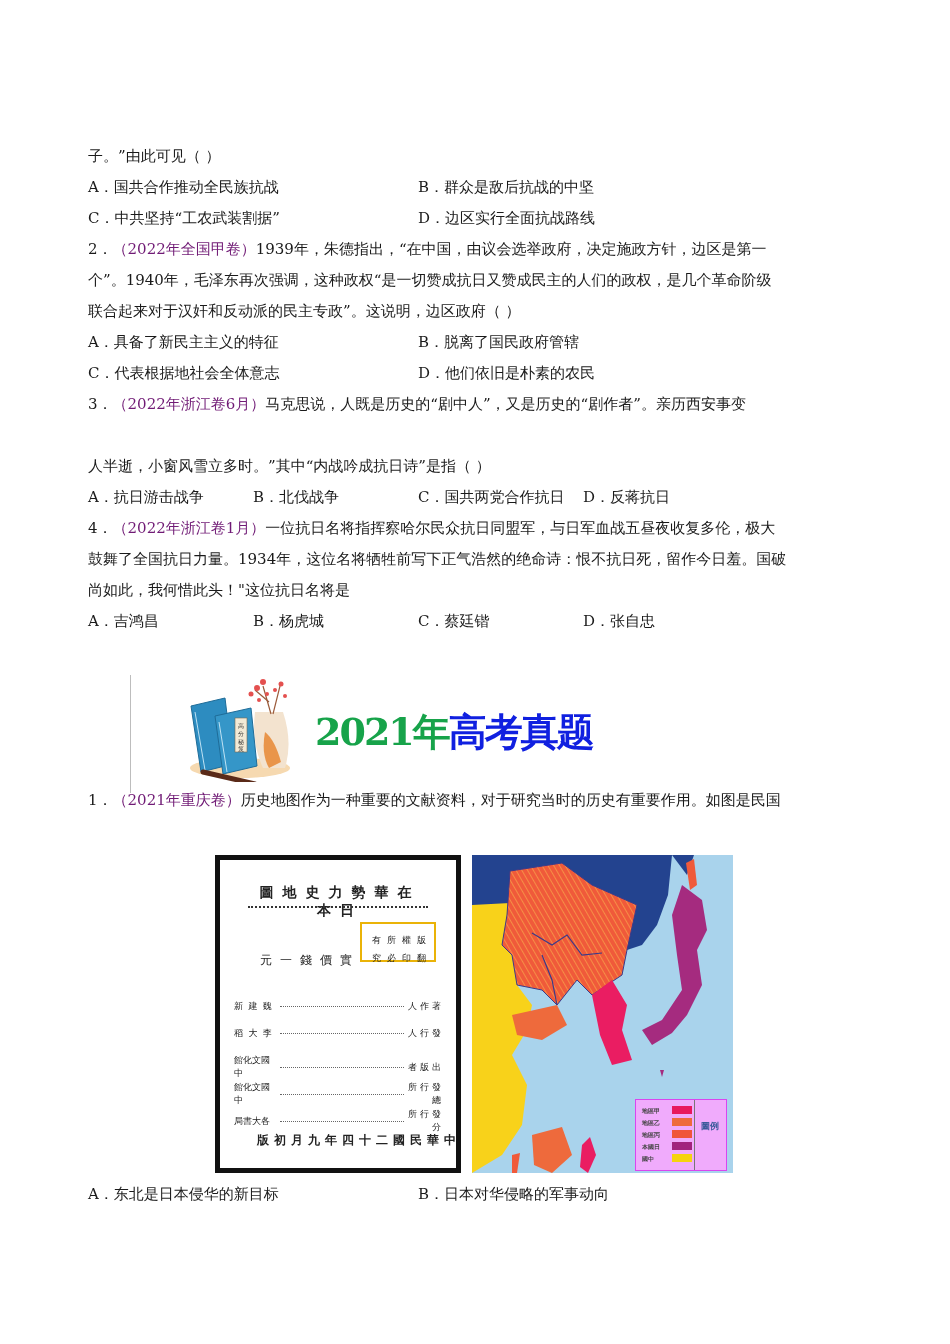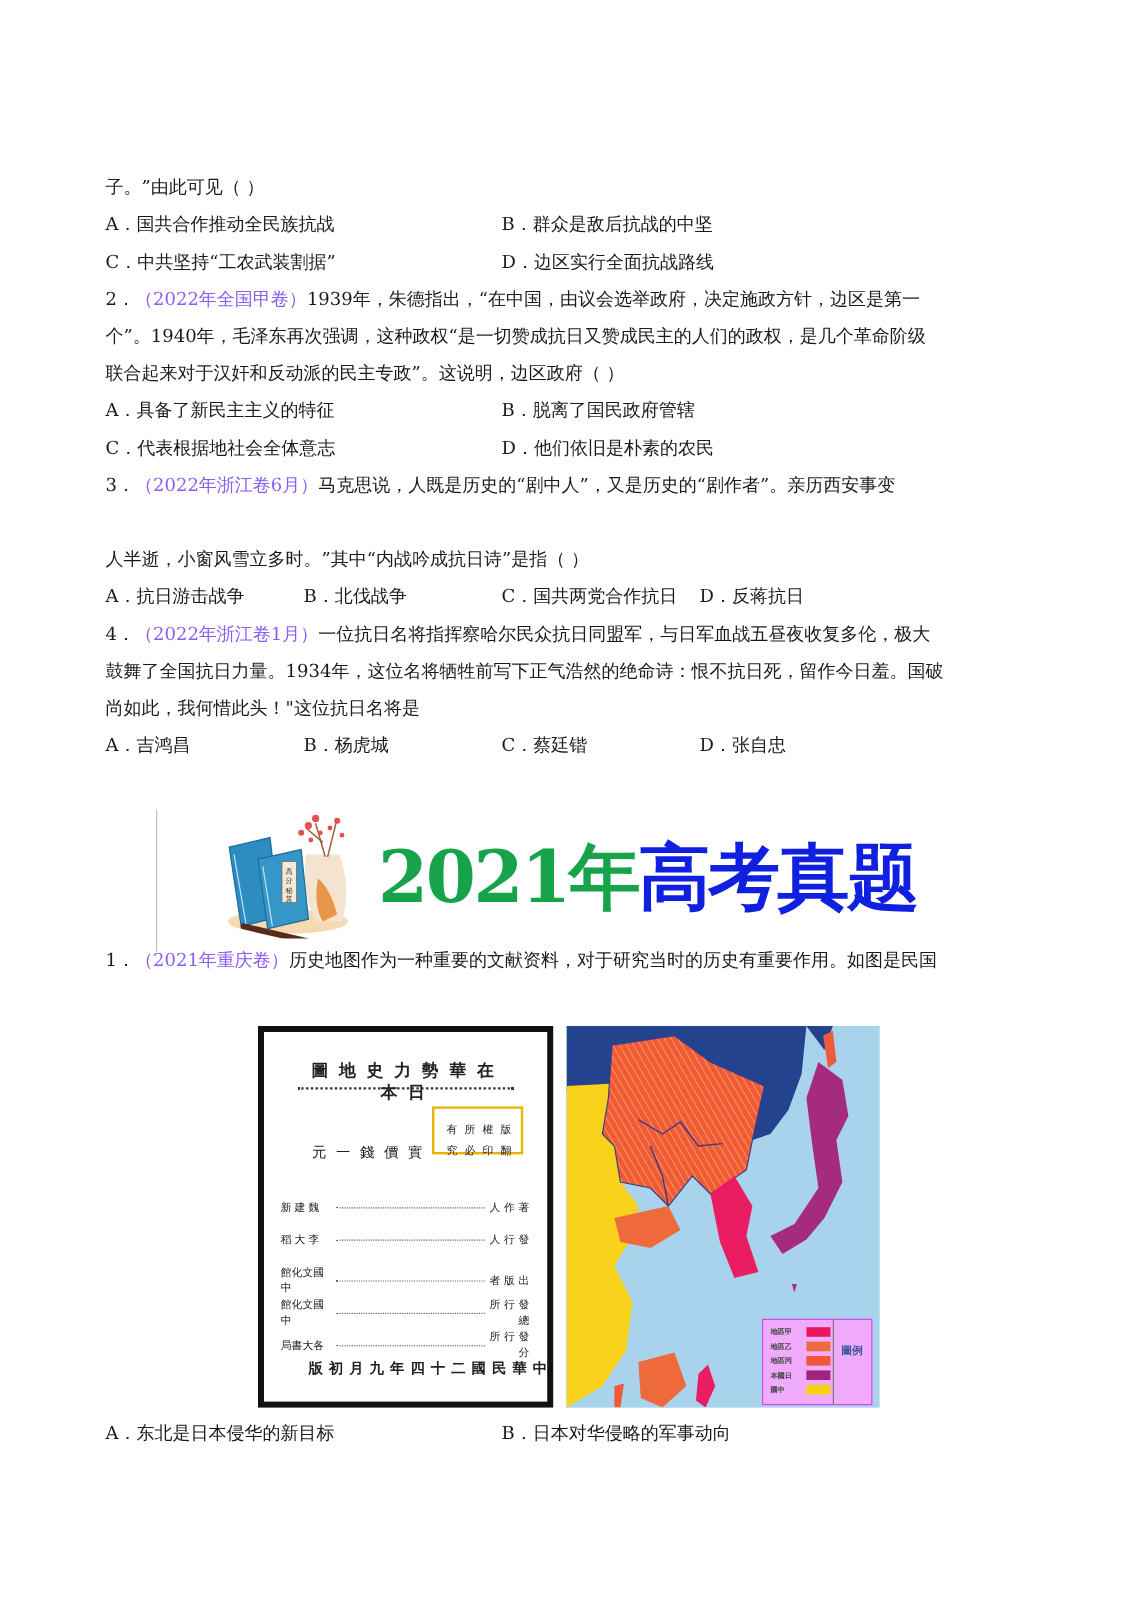--- a/index.html
+++ b/index.html
@@ -6,37 +6,37 @@
   body {
     width: 950px; height: 1344px; position: relative; overflow: hidden;
     font-family: "DejaVu Serif", "Liberation Serif", serif;
     color: #1a1a1a;
   }
   .page { position: absolute; left: 0; top: 0; width: 950px; height: 1344px; }
   .line {
     position: absolute; left: 88px; width: 790px;
     font-size: 15px; line-height: 20px; white-space: nowrap;
   }
-  .src { color: #8b5cf6; }
+  .src { color: #701a75; }
   .opt { position: absolute; font-size: 15px; line-height: 20px; white-space: nowrap; }
   .vbar { position: absolute; left: 130px; top: 675px; width: 1px; height: 118px; background: #bdbdbd; }
   
   .banner { position: absolute; left: 185px; top: 672px; width: 540px; height: 110px; }
   .banner-art { position: absolute; left: 0; top: 0; width: 120px; height: 110px; }
   .heading {
-    position: absolute; left: 130px; top: 28px; font-size: 60px; line-height: 64px; font-weight: bold;
+    position: absolute; left: 130px; top: 28px; font-size: 38px; line-height: 64px; font-weight: bold;
     font-family: "DejaVu Serif", serif; white-space: nowrap; letter-spacing: -2px;
   }
   .heading .yr { color: #17a34a; }
   .heading .tt { color: #1020e0; }
   
   .fig-left {
     position: absolute; left: 215px; top: 855px; width: 246px; height: 318px;
     border: 5px solid #111; background: #fff; box-sizing: border-box;
-    font-family: Liberation Sans, sans-serif; color: #222;
+    font-family: Liberation Mono, monospace; color: #222;
   }
   .fl-title { position: absolute; left: 30px; top: 24px; width: 180px; font-size: 14px; letter-spacing: 9px; font-weight: bold; text-align: center; }
   .fl-underline { position: absolute; left: 28px; top: 46px; width: 180px; border-top: 2px dotted #333; }
   .fl-price { position: absolute; left: 40px; top: 92px; font-size: 12px; letter-spacing: 8px; }
   .fl-box { position: absolute; left: 140px; top: 62px; width: 76px; height: 40px; border: 2px solid #eab308; box-sizing: border-box; font-size: 9px; letter-spacing: 6px; padding: 8px 0 0 10px; line-height: 18px; }
   .fl-row { position: absolute; left: 14px; width: 210px; font-size: 9px; display: flex; align-items: center; }
   .fl-row .l { width: 44px; }
   .fl-row .d { flex: 1; border-top: 1px dotted #666; margin: 0 2px; }
   .fl-row .r { width: 38px; text-align: right; letter-spacing: 3px; }
   .fl-bottom { position: absolute; left: 14px; top: 272px; width: 210px; text-align: center; font-size: 12px; letter-spacing: 5px; font-weight: bold; margin-left: 20px; }

